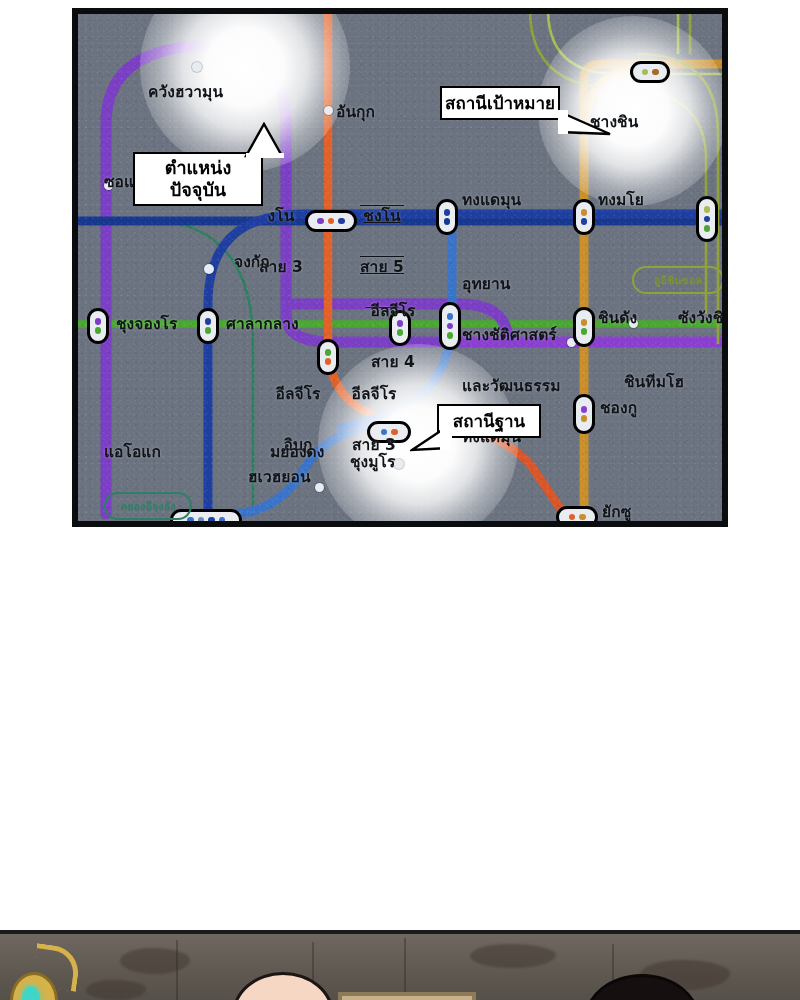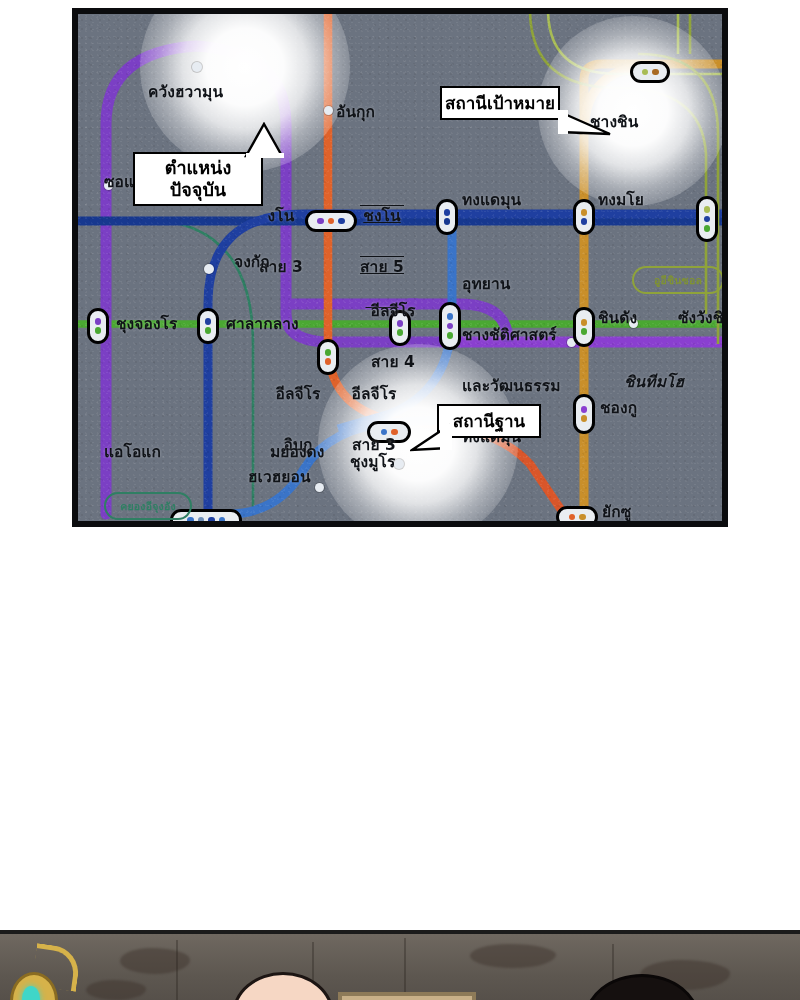--- a/index.html
+++ b/index.html
@@ -288,21 +288,21 @@
       <div class="lbl c" style="left:182px;top:338px;width:76px;">
         <div>อีลจีโร</div>
         <div>อิบกู</div>
       </div>
 
       <div class="lbl c" style="left:258px;top:338px;width:76px;">
         <div>อีลจีโร</div>
         <div>สาย 3</div>
       </div>
 
-      <div class="lbl" style="left:546px;top:360px;font-style:italic;">ชินทีมโฮ</div>
+      <div class="lbl" style="left:546px;top:360px;">ชินทีมโฮ</div>
 
       <div class="lbl" style="left:272px;top:440px;">ชุงมูโร</div>
 
       <div class="lbl" style="left:192px;top:430px;">มยองดง</div>
 
       <div class="lbl" style="left:170px;top:455px;">ฮเวฮยอน</div>
 
       <div class="lbl" style="left:26px;top:430px;">แอโอแก</div>
 
 

